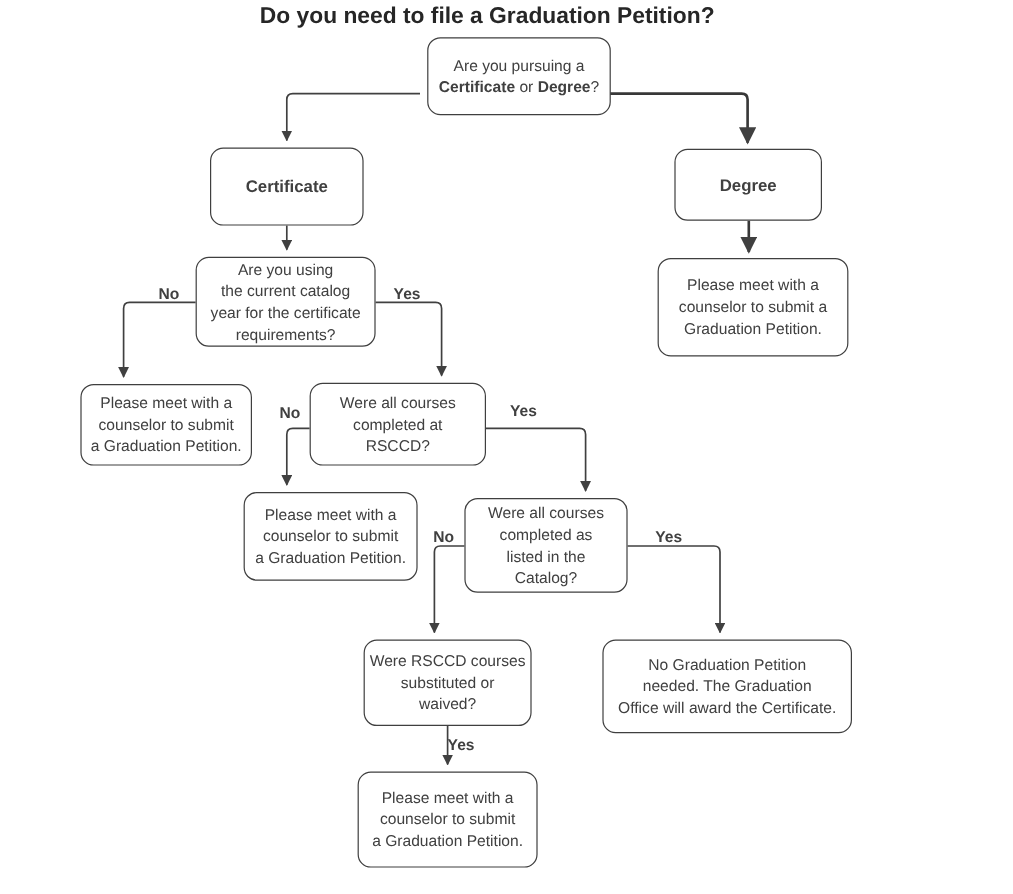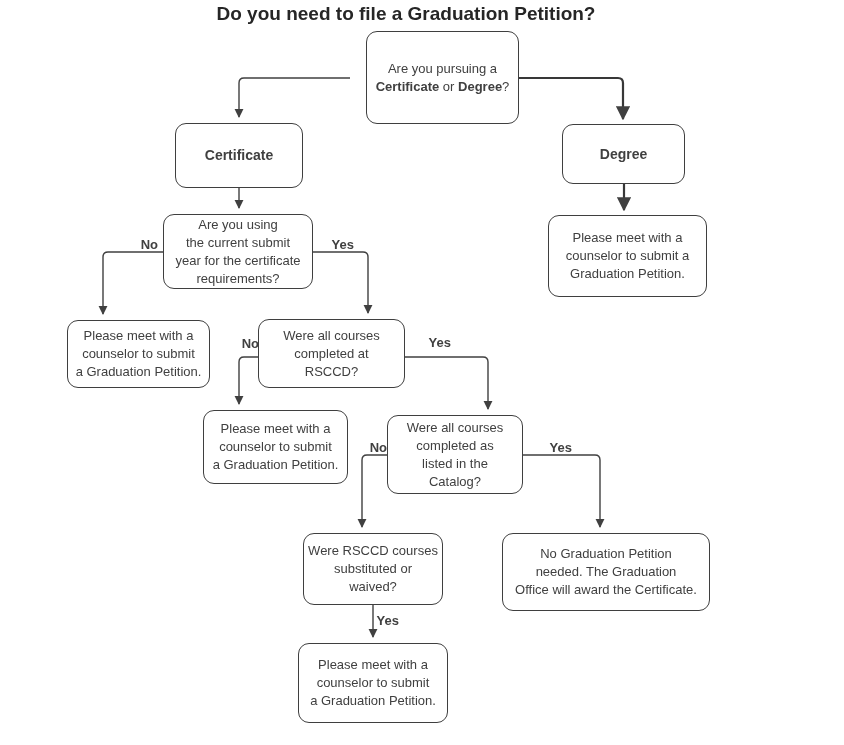--- a/index.html
+++ b/index.html
@@ -39,21 +39,21 @@
     color:#404040;
     font-size:13px;
     line-height:18px;
     padding:2px 3px;
   }
   .txt{white-space:pre-line;}
   .node .big{font-size:14px;font-weight:bold;line-height:19px;}
   .edge-label{
     position:absolute;
     width:26px;
-    text-align:right;
+    text-align:left;
     font-size:13px;
     font-weight:bold;
     color:#404040;
   }
 </style>
 </head>
 <body>
 
 <div class="canvas">
 
@@ -71,34 +71,34 @@
     <path class="edge thick" d="M624 184 V210" marker-end="url(#arr)"></path>
     <path class="edge" d="M163 252 H108 Q103 252 103 257 V314" marker-end="url(#arr)"></path>
     <path class="edge" d="M313 252 H363 Q368 252 368 257 V313" marker-end="url(#arr)"></path>
     <path class="edge" d="M258 357 H244 Q239 357 239 362 V404" marker-end="url(#arr)"></path>
     <path class="edge" d="M405 357 H483 Q488 357 488 362 V409" marker-end="url(#arr)"></path>
     <path class="edge" d="M387 455 H367 Q362 455 362 460 V527" marker-end="url(#arr)"></path>
     <path class="edge" d="M523 455 H595 Q600 455 600 460 V527" marker-end="url(#arr)"></path>
     <path class="edge" d="M373 605 V637" marker-end="url(#arr)"></path>
   </svg>
 
-  <div class="node" style="left:366px;top:31px;width:153px;height:93px">
+  <div class="node" style="left:356px;top:31px;width:153px;height:65px">
     <div class="txt"><span>Are you pursuing a</span><br><b>Certificate</b><span> or </span><b>Degree</b><span>?</span></div>
   </div>
 
   <div class="node" style="left:175px;top:123px;width:128px;height:65px">
     <div class="txt big">Certificate</div>
   </div>
   <div class="node" style="left:562px;top:124px;width:123px;height:60px">
     <div class="txt big">Degree</div>
   </div>
 
   <div class="node" style="left:163px;top:214px;width:150px;height:75px">
     <div class="txt">Are you using
-the current submit
+the current catalog
 year for the certificate
 requirements?</div>
   </div>
 
   <div class="node" style="left:548px;top:215px;width:159px;height:82px">
     <div class="txt">Please meet with a
 counselor to submit a
 Graduation Petition.</div>
   </div>
 

